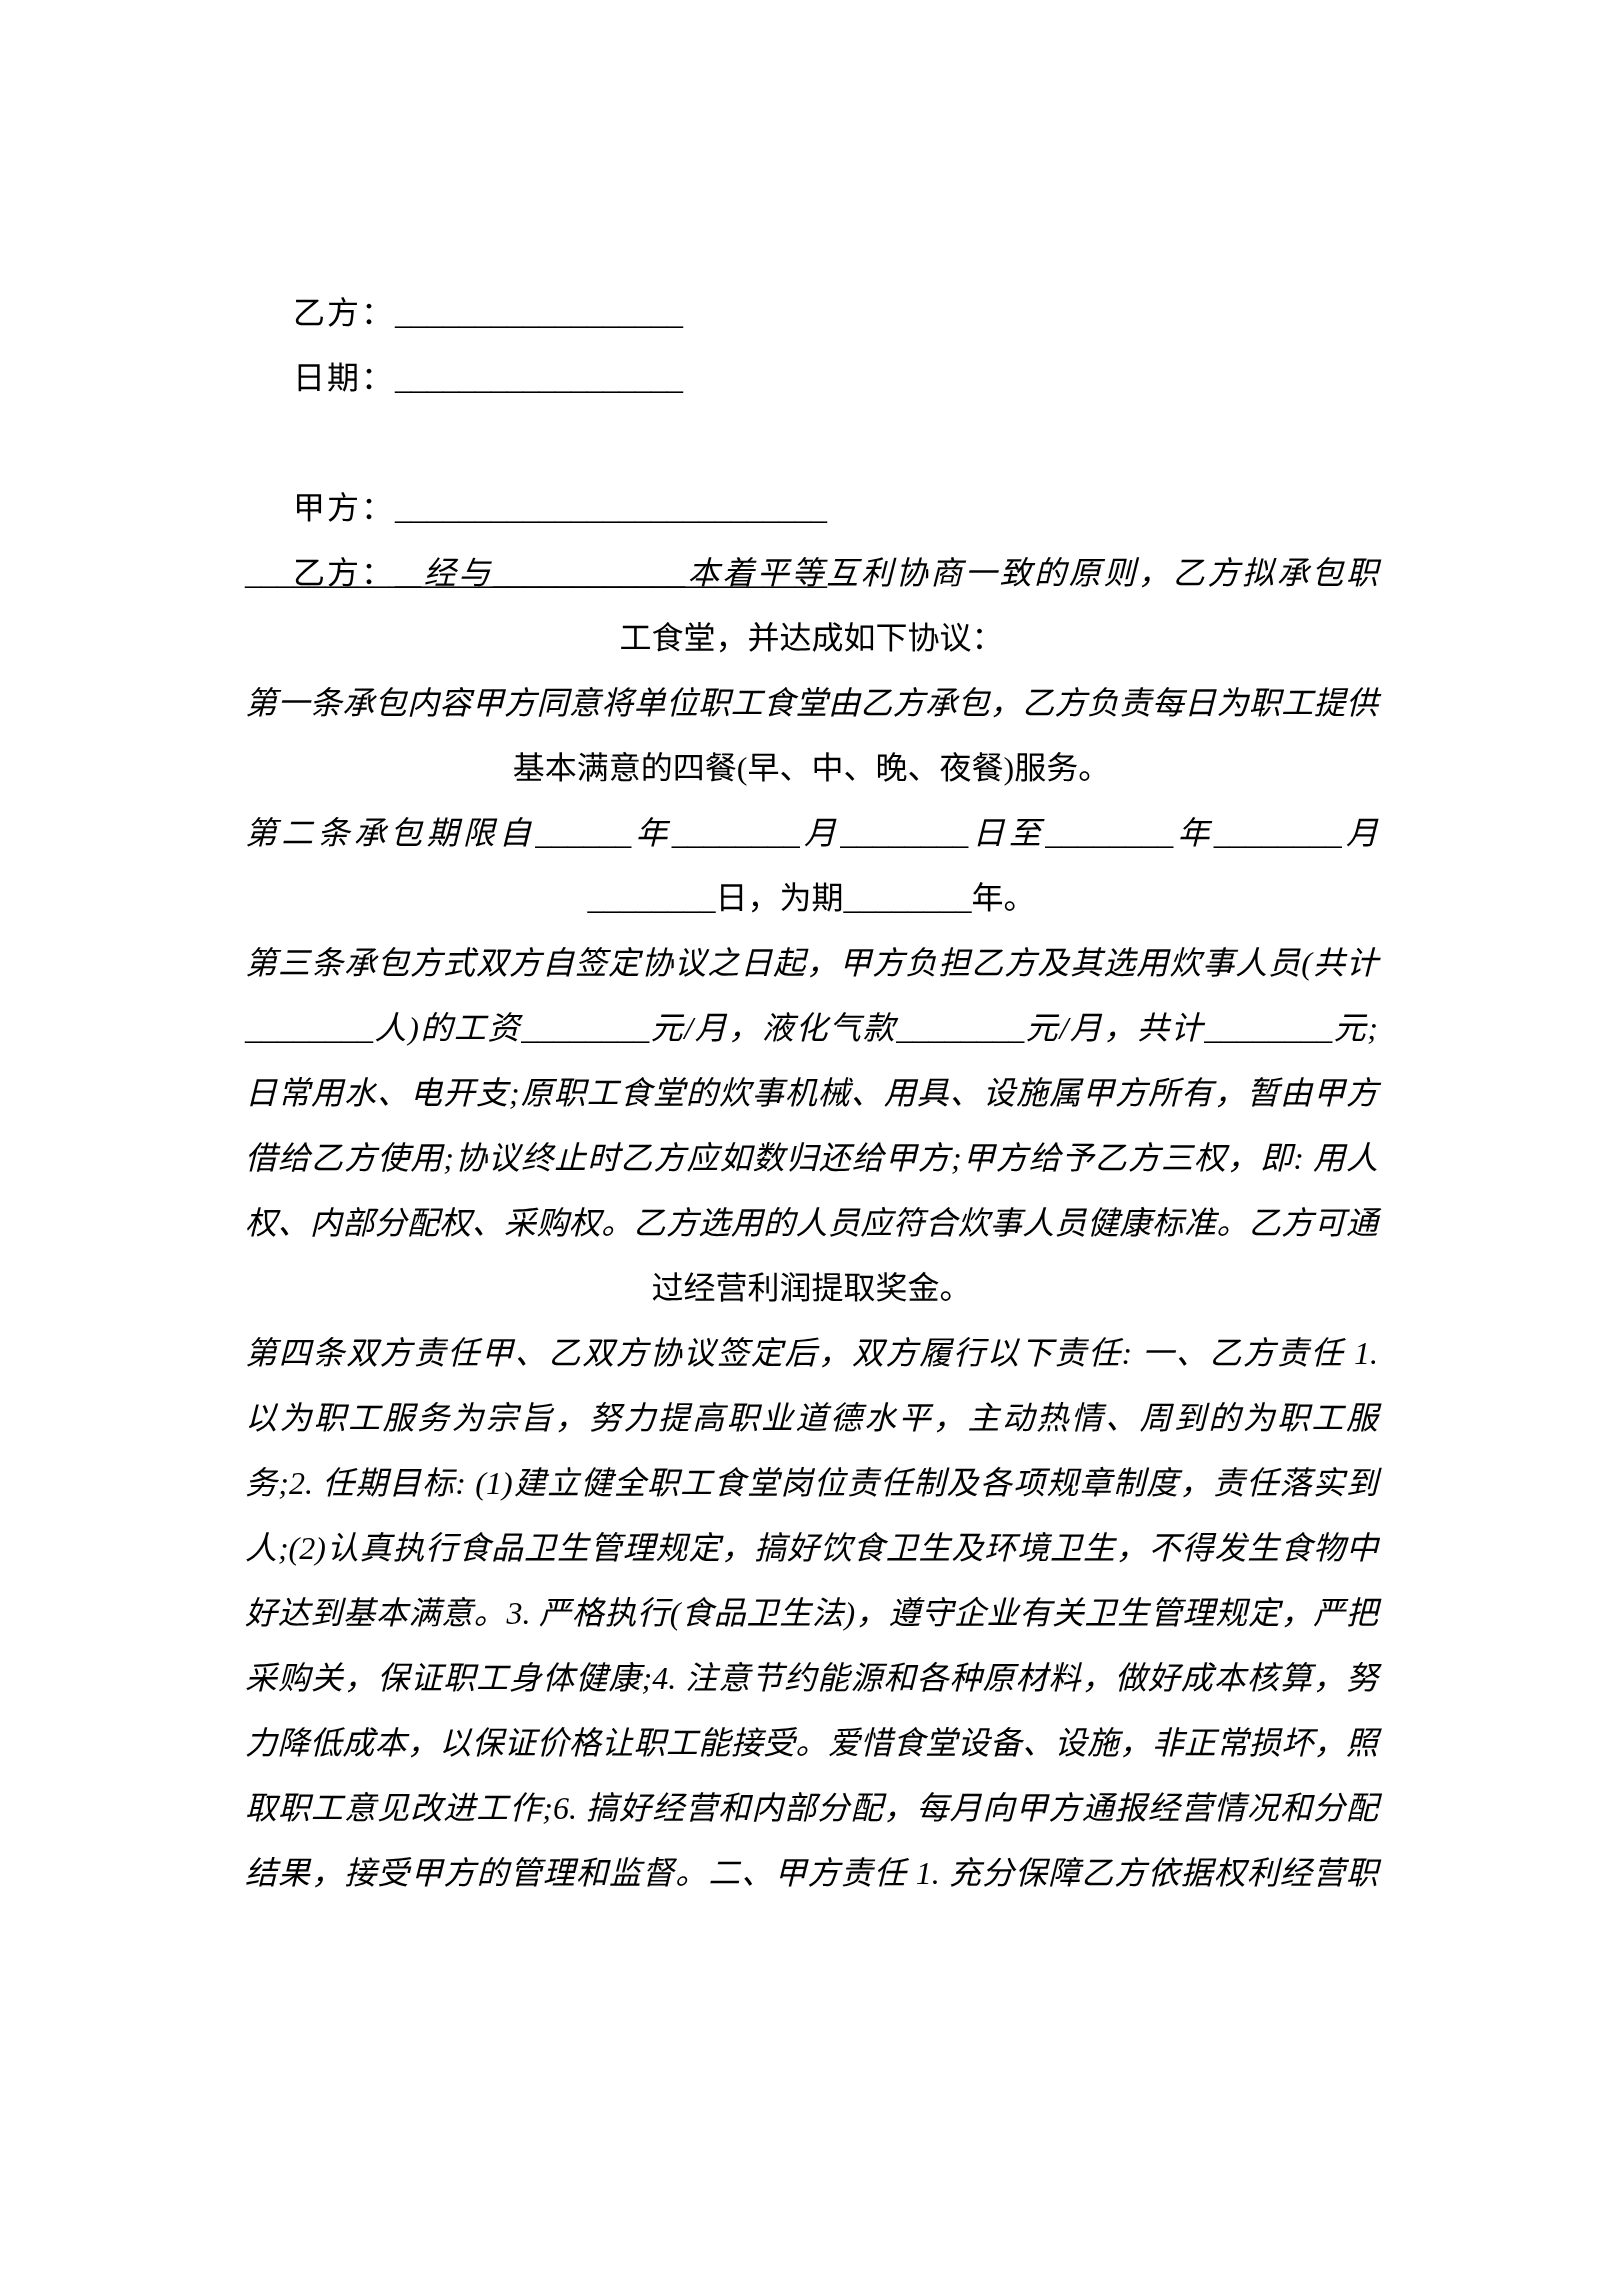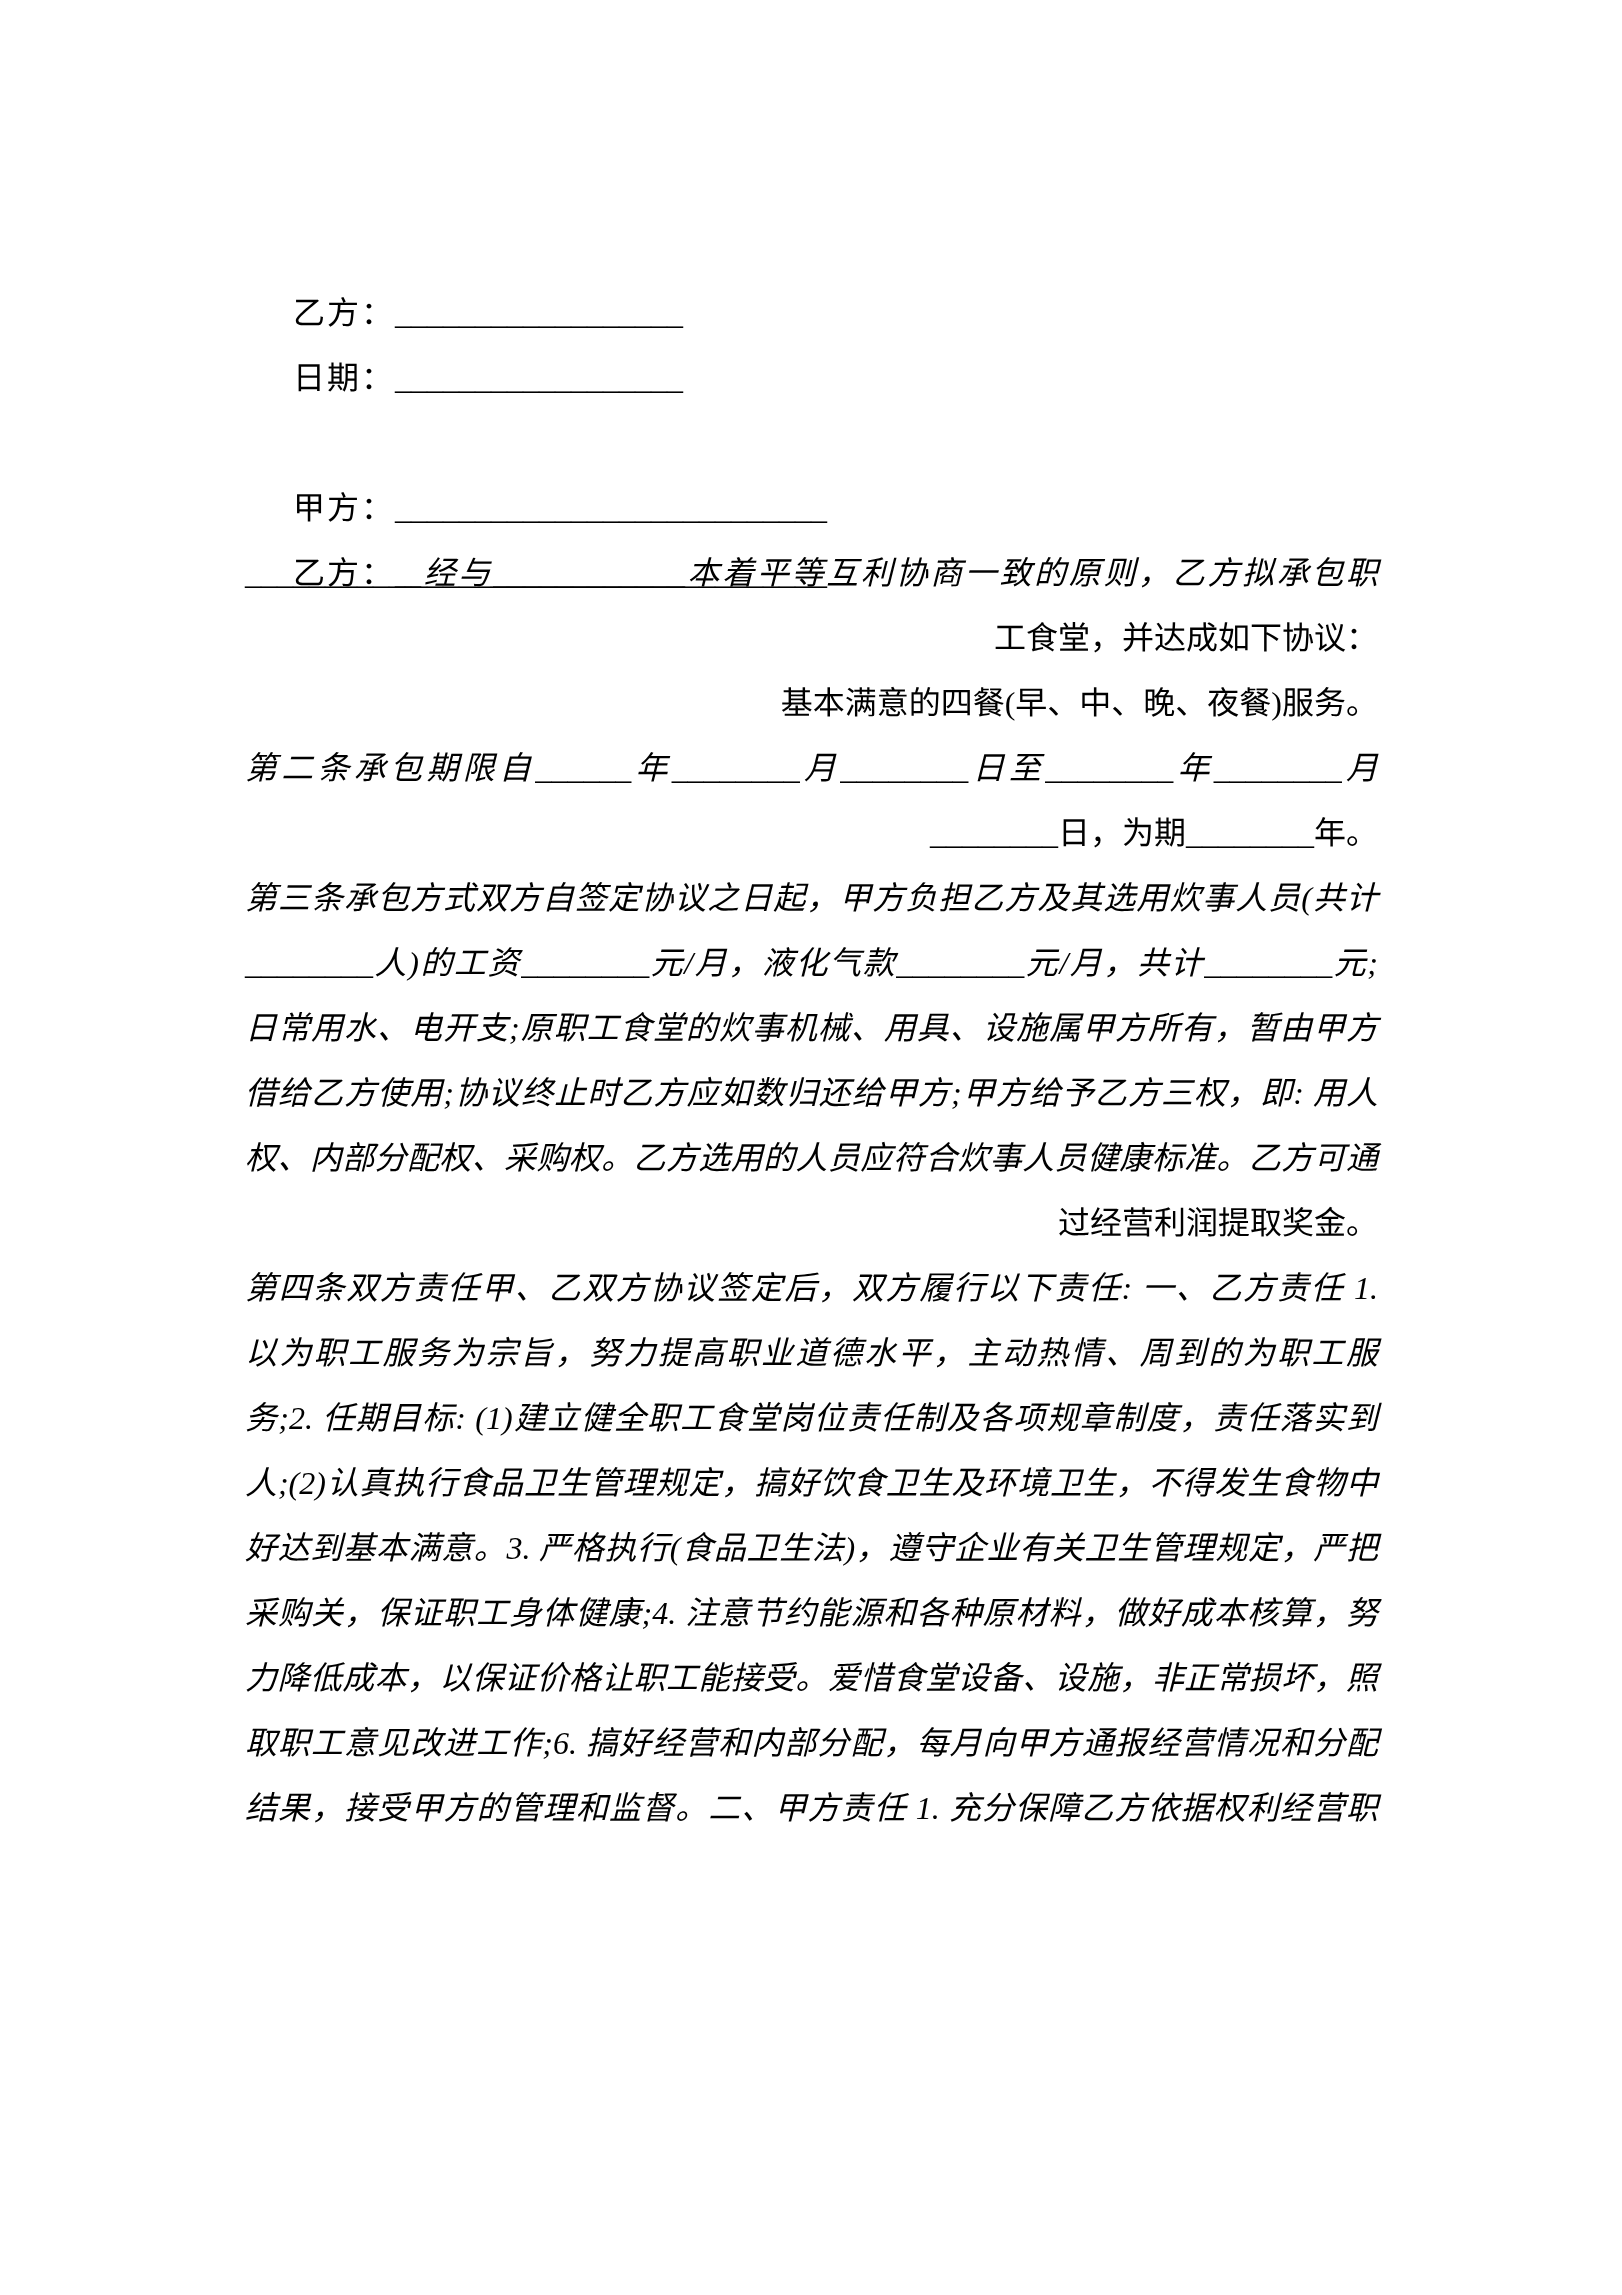--- a/index.html
+++ b/index.html
@@ -30,21 +30,21 @@
   }
   .field-blank {
     letter-spacing: 0;
   }
   .blank-line {
     height: 65px;
   }
   .body-line {
     height: 65px;
     line-height: 65px;
-    text-align: right;
+    text-align: center;
   }
   .body-line.fill {
     text-align: justify;
     text-align-last: justify;
     font-style: italic;
   }
 </style>
 </head>
 <body>
 
@@ -66,20 +66,21 @@
       <span class="field-label">甲方：</span><span class="field-blank">___________________________</span>
     </div>
     <div class="field-line">
       <span class="field-label">乙方：</span><span class="field-blank">___________________________</span>
     </div>
   </div>
 
   <div>
       <div class="body-line fill">___________经与____________本着平等互利协商一致的原则，乙方拟承包职</div>
       <div class="body-line">工食堂，并达成如下协议：</div>
+      <div class="body-line fill">第一条承包内容甲方同意将单位职工食堂由乙方承包，乙方负责每日为职工提供</div>
       <div class="body-line">基本满意的四餐(早、中、晚、夜餐)服务。</div>
       <div class="body-line fill">第二条承包期限自______年________月________日至________年________月</div>
       <div class="body-line">________日，为期________年。</div>
       <div class="body-line fill">第三条承包方式双方自签定协议之日起，甲方负担乙方及其选用炊事人员(共计</div>
       <div class="body-line fill">________人)的工资________元/月，液化气款________元/月，共计________元;</div>
       <div class="body-line fill">日常用水、电开支;原职工食堂的炊事机械、用具、设施属甲方所有，暂由甲方</div>
       <div class="body-line fill">借给乙方使用;协议终止时乙方应如数归还给甲方;甲方给予乙方三权，即: 用人</div>
       <div class="body-line fill">权、内部分配权、采购权。乙方选用的人员应符合炊事人员健康标准。乙方可通</div>
       <div class="body-line">过经营利润提取奖金。</div>
       <div class="body-line fill">第四条双方责任甲、乙双方协议签定后，双方履行以下责任: 一、乙方责任 1.</div>

